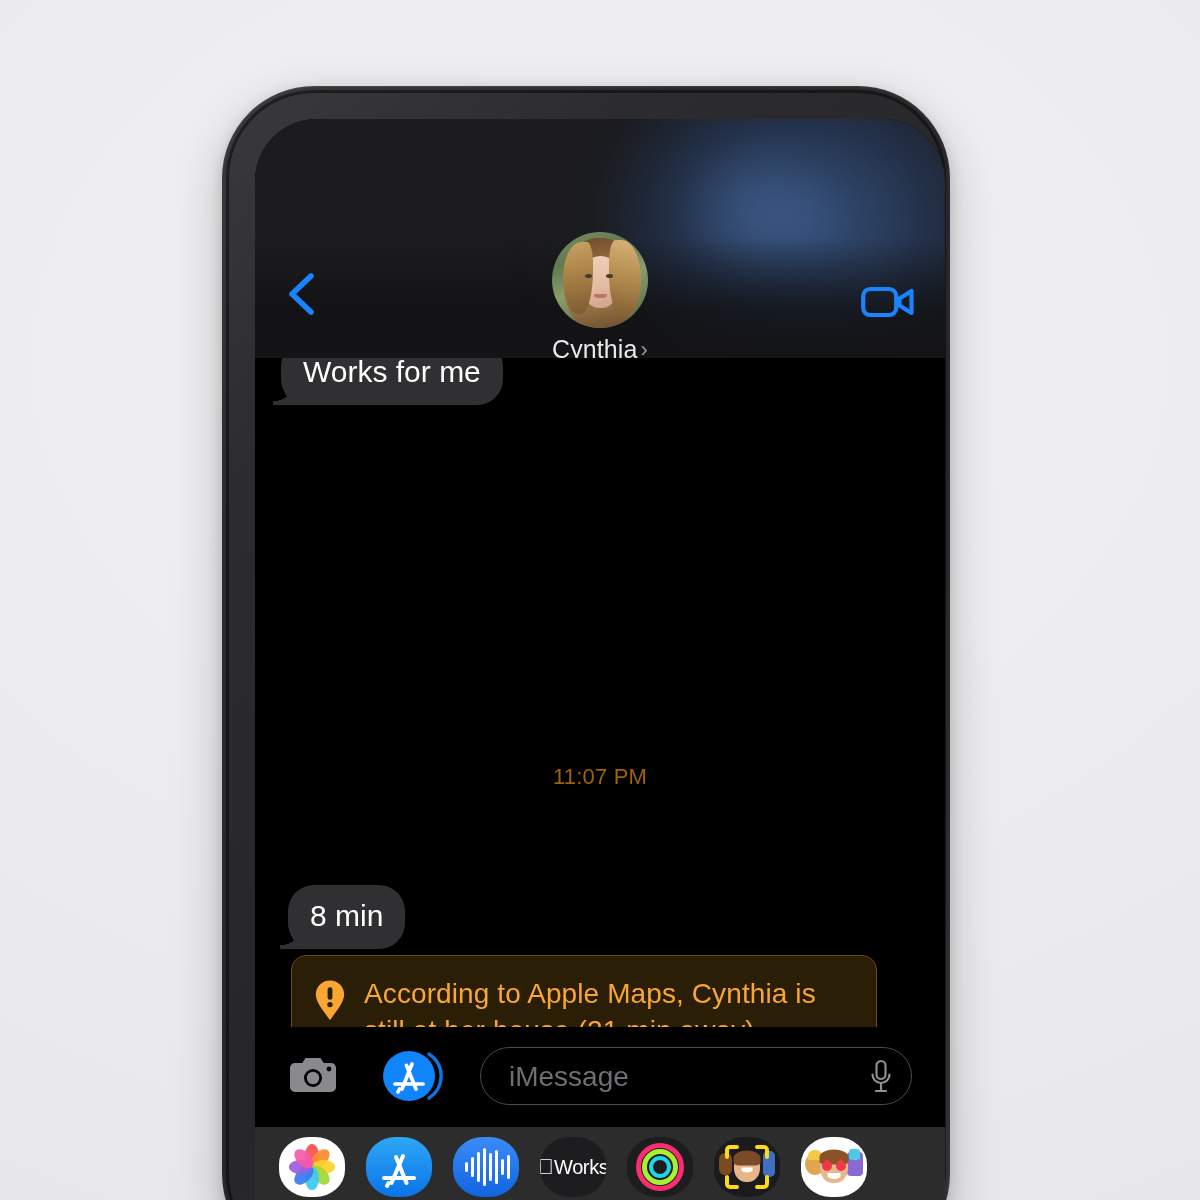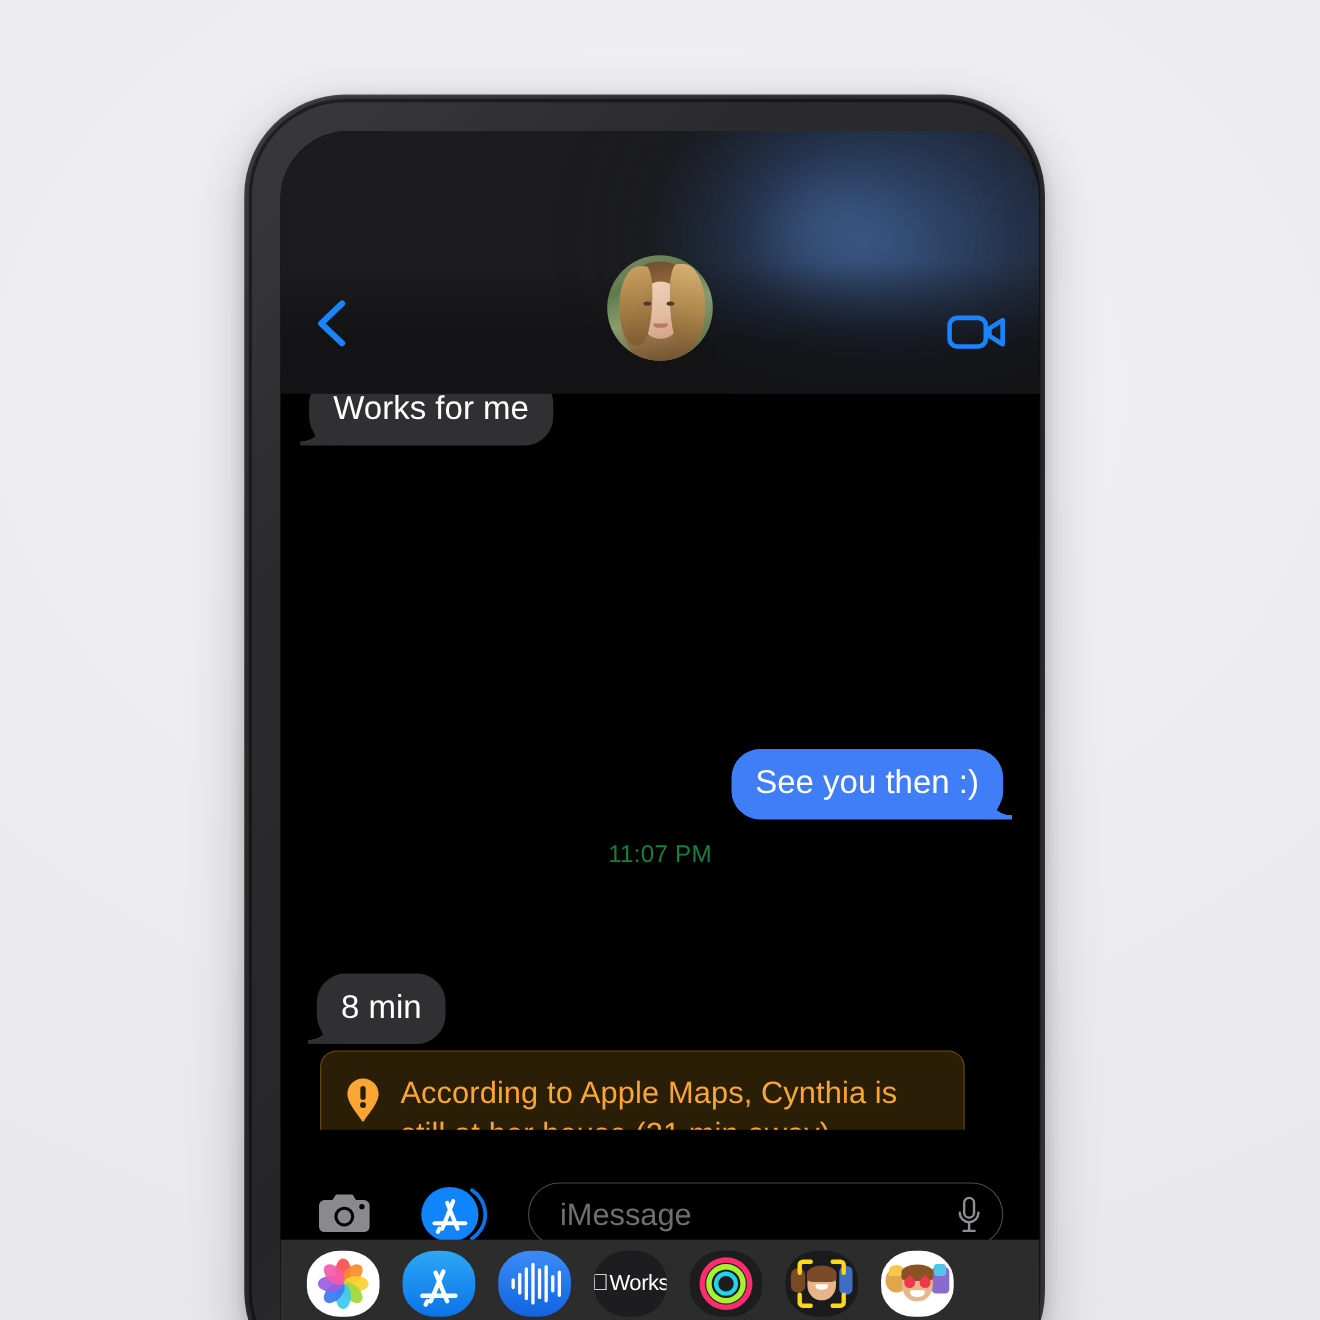--- a/index.html
+++ b/index.html
@@ -269,21 +269,21 @@
 
   #msg-works    { left: 26px; top: -17px; }
   #msg-plan     { left: 33px; top: 179px; }
   #row-see      { right: 33px; top: 323px; }
   #timestamp {
     position: absolute;
     left: 0; top: 406px;
     width: 690px;
     text-align: center;
     font-size: 22px;
-    color: #15803d;
+    color: #a16207;
     letter-spacing: 0.2px;
   }
   #row-howfar { right: 33px; top: 445px; }
   #msg-5min   { left: 33px; top: 527px; }
 
   
   #alert-banner {
     position: absolute;
     left: 36px; top: 597px;
     width: 586px;
@@ -300,21 +300,21 @@
   #alert-text {
     font-size: 28px;
     line-height: 1.33;
     color: #f9a633;
     letter-spacing: 0.1px;
   }
 
   
   #input-bar {
     position: absolute;
-    left: 0; top: 936px;
+    left: 0; top: 908px;
     width: 690px; height: 96px;
     background: #000;
   }
   #camera-btn {
     position: absolute; left: 33px; top: 25px;
     width: 50px; height: 46px;
   }
   #appstore-btn {
     position: absolute; left: 127px; top: 22px;
     width: 64px; height: 54px;
@@ -422,39 +422,39 @@
           <div class="face"></div>
           <div class="hair-front-l"></div>
           <div class="hair-front-r"></div>
           <div class="eye-l"></div>
           <div class="eye-r"></div>
           <div class="mouth"></div>
           <div class="blur"></div>
         </div>
       </div>
 
+      <div id="contact-name">
+        <span>Cynthia</span><span class="chev">›</span>
+      </div>
 
       <div id="facetime-btn">
         <svg width="54" height="40" viewBox="0 0 54 40">
           <rect x="2.2" y="7" width="33" height="26" rx="7" fill="none" stroke="#1a84ff" stroke-width="4.2"></rect>
           <path d="M38.5 16.5 L50.5 9 v22 l-12 -7.5 Z" fill="none" stroke="#1a84ff" stroke-width="4.2" stroke-linejoin="round"></path>
         </svg>
       </div>
     </div>
 
     <div id="messages">
 
       <div class="row" id="msg-works">
         <div class="bubble in">Works for me</div>
       </div>
 
 
-      <div class="row" id="row-see">
-        <div class="bubble out">See you then :)</div>
-      </div>
 
       <div id="timestamp">11:07 PM</div>
 
 
       <div class="row" id="msg-5min">
         <div class="bubble in">8 min</div>
       </div>
 
       <div id="alert-banner">
         <div id="alert-icon">

